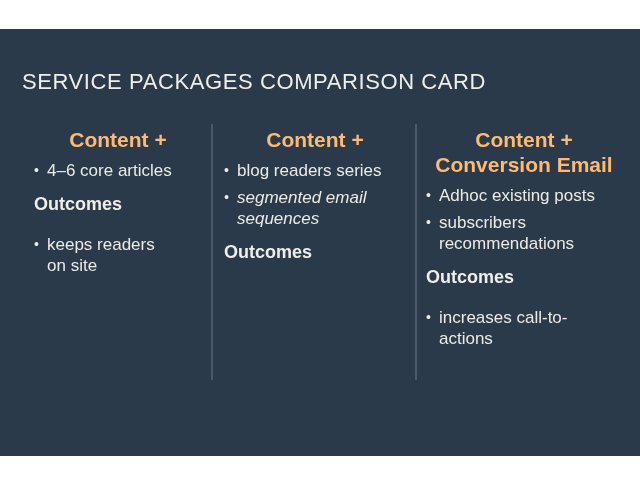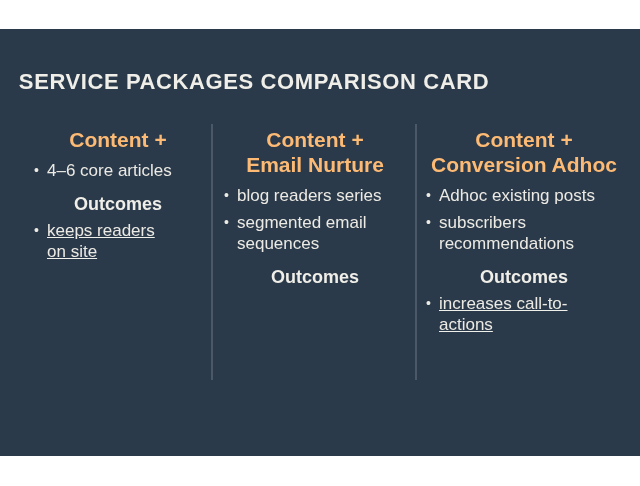--- a/index.html
+++ b/index.html
@@ -4,42 +4,42 @@
   <style>
     * { box-sizing: border-box; margin: 0; padding: 0; }
     html, body { width: 640px; height: 486px; background: #ffffff; overflow: hidden; }
     body { position: relative; font-family: "Liberation Sans", "DejaVu Sans", sans-serif; }
     .card {
       position: absolute; left: 0; top: 29px; width: 640px; height: 427px;
       background: #2b3a4a; color: #f0f0ea;
     }
     .card-title {
       position: absolute; left: 0; top: 40px; width: 508px; text-align: center;
-      font-size: 22px; font-weight: bold; letter-spacing: 0.6px; color: #efeee8;
+      font-size: 22px; font-weight: normal; letter-spacing: 0.6px; color: #efeee8;
     }
     .divider {
       position: absolute; top: 95px; width: 2px; height: 256px; background: #4a5868;
     }
     .col { position: absolute; top: 98px; }
     .col-heading {
       font-size: 21px; font-weight: bold; line-height: 25px; text-align: center; color: #fdba74;
     }
     ul.bullets { list-style: none; margin-top: 8px; }
     ul.bullets li {
       position: relative; padding-left: 13px; font-size: 17px; line-height: 21px;
       color: #eceae4; margin-bottom: 6px;
     }
     ul.bullets li::before {
       content: "\2022"; position: absolute; left: 0; top: 0; font-size: 14px; color: #eceae4;
     }
     .outcomes-heading {
-      font-size: 18px; font-weight: bold; text-align: center; margin-top: 12px; line-height: 22px;
+      font-size: 18px; font-weight: bold; margin-top: 12px; line-height: 22px;
       color: #efeee8;
     }
-    ul.outcomes { margin-top: 5px; text-decoration: underline; }
+    ul.outcomes { margin-top: 19px; }
   </style>
 </head>
 <body>
 
 <div class="card">
   <div class="card-title">SERVICE PACKAGES COMPARISON CARD</div>
 
   <div class="divider" style="left:211px;"></div>
   <div class="divider" style="left:415px;"></div>
 
@@ -52,33 +52,32 @@
     </ul>
     <div class="outcomes-heading">Outcomes</div>
     <ul class="bullets outcomes">
       <li style="width:140px;">keeps readers on site</li>
     </ul>
   </div>
 
   <div class="col" style="left:224px; width:182px;">
     <div class="col-heading">
       <div>Content +</div>
-      <div>Email Nurture</div>
     </div>
     <ul class="bullets">
       <li>blog readers series</li>
-      <li style="width:165px;">segmented email sequences</li>
+      <li style="width:165px;font-style:italic;">segmented email sequences</li>
     </ul>
     <div class="outcomes-heading">Outcomes</div>
   </div>
 
   <div class="col" style="left:426px; width:196px;">
     <div class="col-heading">
       <div>Content +</div>
-      <div>Conversion Adhoc</div>
+      <div>Conversion Email</div>
     </div>
     <ul class="bullets">
       <li>Adhoc existing posts</li>
       <li style="width:150px;">subscribers recommendations</li>
     </ul>
     <div class="outcomes-heading">Outcomes</div>
     <ul class="bullets outcomes">
       <li style="width:155px;">increases call-to-actions</li>
     </ul>
   </div>

